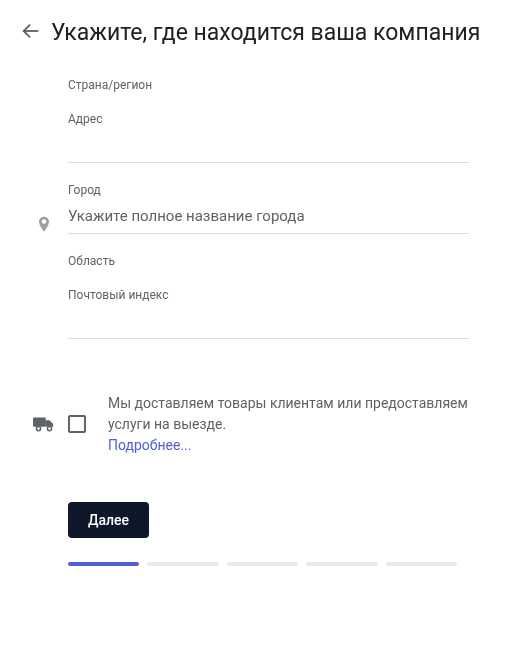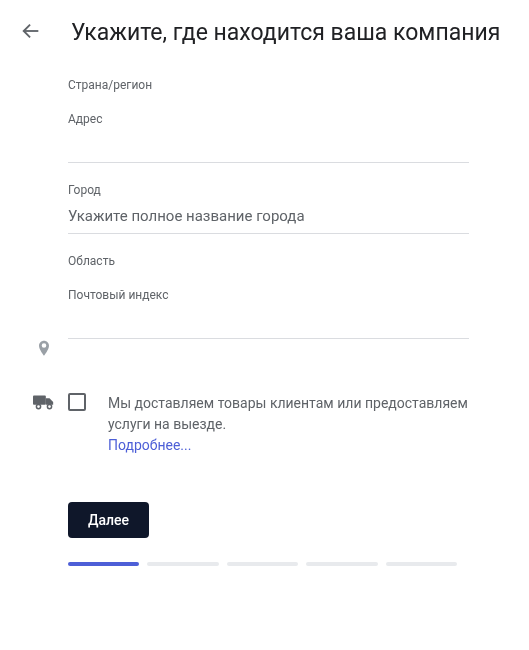--- a/index.html
+++ b/index.html
@@ -4,36 +4,36 @@
 <style>
   * { box-sizing: border-box; }
   html, body {
     margin: 0; padding: 0;
     font-family: Roboto, 'Segoe UI', Arial, sans-serif;
     background: #fff; color: #202124;
     width: 529px;
   }
   .wrap { padding: 18px 24px 24px 20px; }
   .header-row {
-    display: flex; align-items: flex-start; gap: 29px;
+    display: flex; align-items: flex-start; gap: 9px;
   }
   .back-arrow {
     flex: 0 0 auto;
     width: 22px; height: 22px;
     color: #5f6368;
     margin-top: 2px;
     cursor: pointer;
   }
   .title {
     font-size: 23px; line-height: 1.3;
     font-weight: 400;
     margin: 0;
   }
   .form { margin-top: 30px; }
-  .row { display: flex; align-items: flex-end; }
+  .row { display: flex; align-items: center; }
   .row-icon {
     flex: 0 0 48px;
     display: flex; justify-content: center;
     padding-top: 14px;
     color: #9aa0a6;
   }
   .row-icon svg { width: 20px; height: 20px; }
   .fields { flex: 1; padding-right: 36px; }
   .field { margin-bottom: 20px; }
   .field-lbl {
@@ -62,21 +62,21 @@
   }
   .select-val { color: #5f6368; }
   .chev {
     width: 10px; height: 10px;
     border-right: 2px solid #9aa0a6;
     border-bottom: 2px solid #9aa0a6;
     transform: rotate(45deg) translateY(-2px);
     margin-right: 4px;
   }
   .delivery-row {
-    display: flex; align-items: flex-start;
+    display: flex; align-items: center;
     margin-top: 34px;
   }
   .truck-icon {
     flex: 0 0 48px;
     display: flex; justify-content: center;
     padding-top: 0px;
     color: #5f6368;
   }
   .truck-icon svg { width: 22px; height: 18px; }
   .checkbox {

